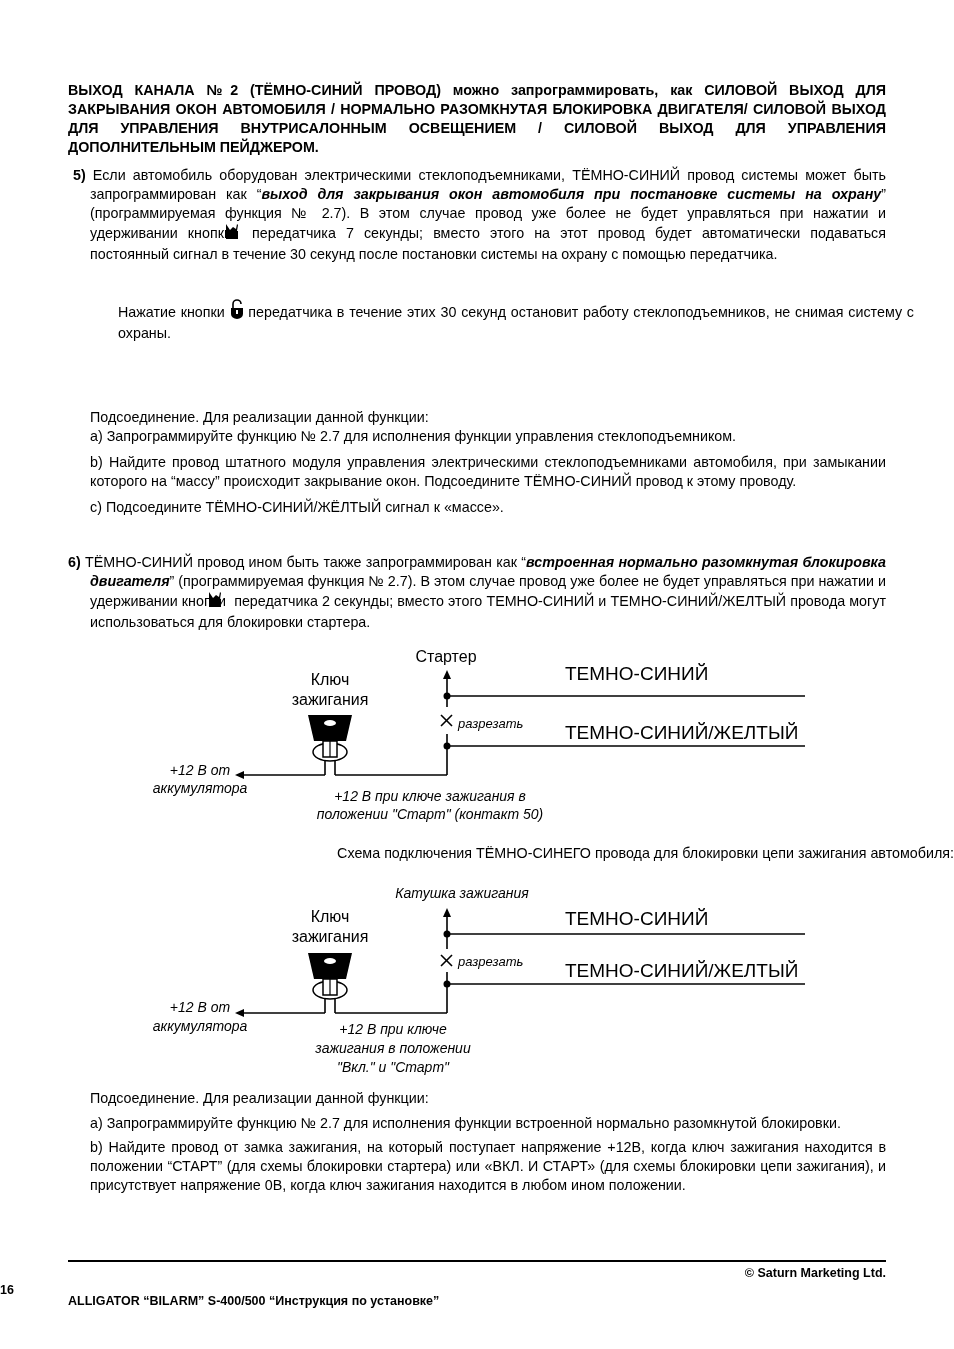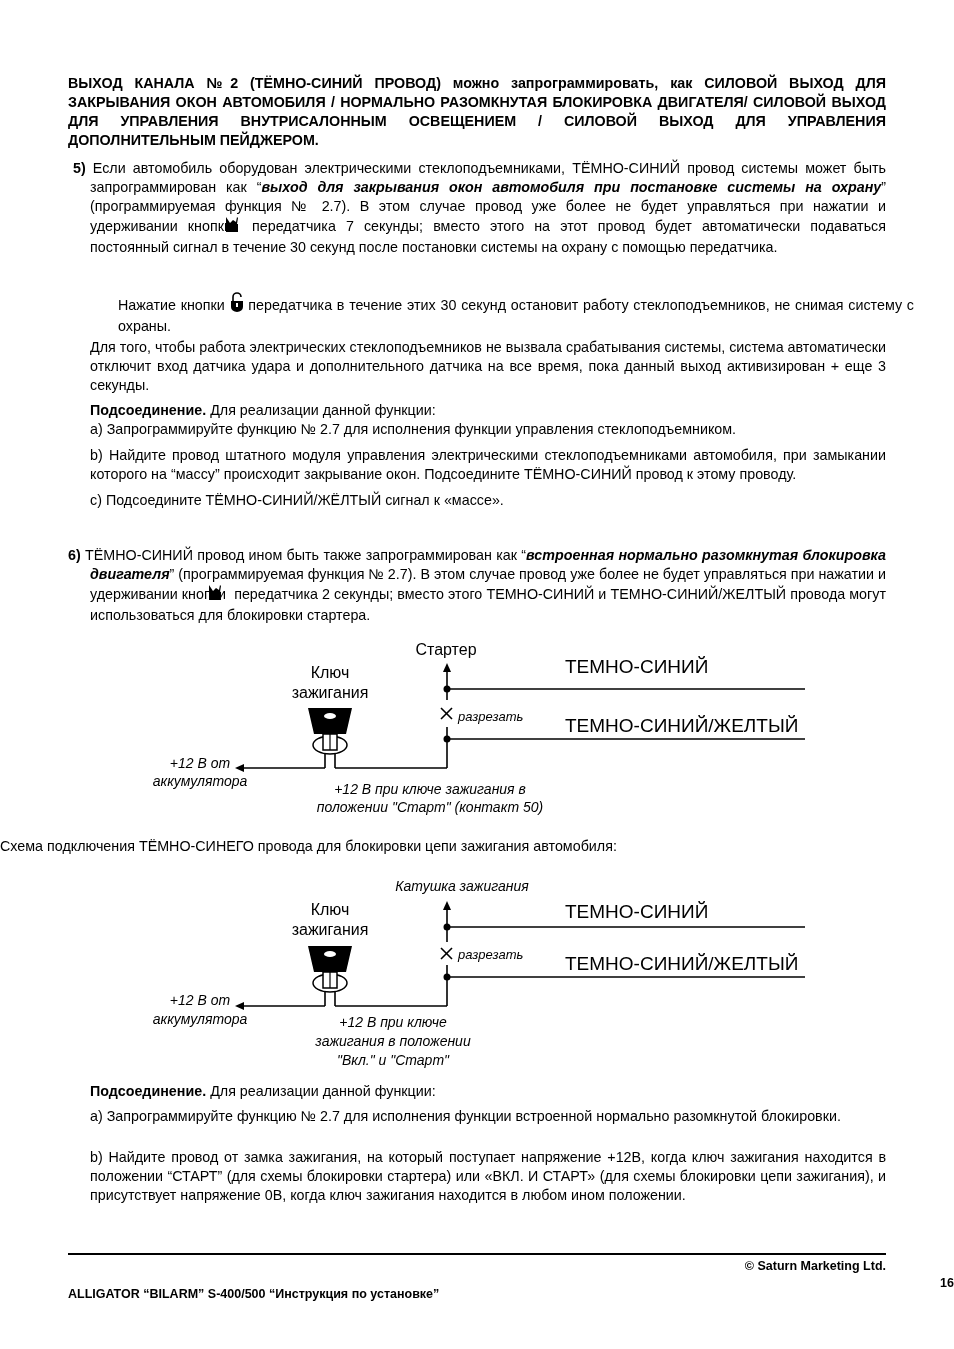--- a/index.html
+++ b/index.html
@@ -1,31 +1,31 @@
 <!DOCTYPE html>
 <html><head>
 <meta charset="utf-8">
 <style>
   html, body { margin: 0; padding: 0; background: #ffffff; }
   body { width: 954px; height: 1349px; position: relative; font-family: "Liberation Sans", sans-serif; color: #000; }
-  .page { position: absolute; left: 0; top: 0; width: 954px; height: 1042px; }
+  .page { position: absolute; left: 0; top: 7px; width: 954px; height: 1042px; }
   .txt { position: absolute; font-size: 14.3px; line-height: 19px; text-align: justify; }
   .heading { left: 68px; top: 74px; width: 818px; font-weight: bold; font-size: 14.3px; line-height: 19px; text-align: justify; }
   .p { left: 90px; width: 796px; }
   .num { font-weight: bold; }
   .bi { font-weight: bold; font-style: italic; }
-  .b { font-weight: bold; }
+  .b { font-weight: normal; }
   .icon { display: inline-block; vertical-align: -2px; }
   .diagram { position: absolute; }
   .diagram text { font-family: "Liberation Sans", sans-serif; fill: #000; }
-  .caption { position: absolute; left: 0; width: 954px; text-align: left; font-size: 14.3px; top: 838px; }
+  .caption { position: absolute; left: 0; width: 954px; text-align: right; font-size: 14.3px; top: 838px; }
   .footer-rule { position: absolute; left: 68px; top: 1253px; width: 818px; height: 2px; background: #000; }
   .footer-left { position: absolute; left: 68px; top: 1259px; font-size: 12.5px; font-weight: bold; margin-top: 28px; }
   .footer-right { position: absolute; right: 68px; top: 1259px; font-size: 12.5px; font-weight: bold; }
-  .footer-page { position: absolute; left: 0; width: 954px; text-align: right; top: 1276px; font-size: 12.5px; font-weight: bold; }
+  .footer-page { position: absolute; left: 0; width: 954px; text-align: left; top: 1276px; font-size: 12.5px; font-weight: bold; }
 </style>
 </head>
 <body>
 
 <div class="page">
 
   <div class="txt heading">ВЫХОД КАНАЛА №2 (ТЁМНО-СИНИЙ ПРОВОД) можно запрограммировать, как СИЛОВОЙ ВЫХОД ДЛЯ ЗАКРЫВАНИЯ ОКОН АВТОМОБИЛЯ / НОРМАЛЬНО РАЗОМКНУТАЯ БЛОКИРОВКА ДВИГАТЕЛЯ/ СИЛОВОЙ ВЫХОД ДЛЯ УПРАВЛЕНИЯ ВНУТРИСАЛОННЫМ ОСВЕЩЕНИЕМ / СИЛОВОЙ ВЫХОД ДЛЯ УПРАВЛЕНИЯ ДОПОЛНИТЕЛЬНЫМ ПЕЙДЖЕРОМ.</div>
 
   <div class="txt" style="left:68px; top:159px; width:818px; text-indent:0;">
     <div style="padding-left:22px; text-indent:-17px;">
@@ -36,21 +36,20 @@
   </div>
 
   <div class="txt p" style="top:292px;margin-left:28px;">
     <span>Нажатие кнопки </span><span class="icon"><svg width="14" height="20" viewBox="0 0 14 20">
           <path d="M3 9 V5 a4 4 0 0 1 8 0" fill="none" stroke="#000" stroke-width="1.6"></path>
           <path d="M1 9 H13 V15 a6 5 0 0 1 -12 0 Z" fill="#000"></path>
           <rect x="6" y="11" width="2" height="4" fill="#fff"></rect>
         </svg></span><span> передатчика в течение этих 30 секунд остановит работу стеклоподъемников, не снимая систему с охраны.</span>
   </div>
 
-  <div class="txt p" style="top:338px;">Для того, чтобы работа электрических стеклоподъемников не вызвала срабатывания системы, система автоматически отключит вход датчика удара и дополнительного датчика на все время, пока данный выход активизирован + еще 3 секунды.</div>
 
   <div class="txt p" style="top:401px;">
     <div><span class="b">Подсоединение.</span><span> Для реализации данной функции:</span></div>
     <div>a) Запрограммируйте функцию № 2.7 для исполнения функции управления стеклоподъемником.</div>
     <div style="margin-top:7px;">b) Найдите провод штатного модуля управления электрическими стеклоподъемниками автомобиля, при замыкании которого на “массу” происходит закрывание окон. Подсоедините ТЁМНО-СИНИЙ провод к этому проводу.</div>
     <div style="margin-top:7px;">c) Подсоедините ТЁМНО-СИНИЙ/ЖЁЛТЫЙ сигнал к «массе».</div>
   </div>
 
   <div class="txt" style="left:68px; top:546px; width:818px;">
     <div style="padding-left:22px; text-indent:-22px;">
@@ -131,20 +130,20 @@
     </g>
     <path d="M307 31 L303 40 L311 40 Z" fill="#000"></path>
     <path d="M95 136 L104 132 L104 140 Z" fill="#000"></path>
     <circle cx="307" cy="57" r="3.5" fill="#000"></circle>
     <circle cx="307" cy="107" r="3.5" fill="#000"></circle>
   </svg>
 
   <div class="txt p" style="top:1082px;">
     <div><span class="b">Подсоединение.</span><span> Для реализации данной функции:</span></div>
     <div style="margin-top:6px;">a) Запрограммируйте функцию № 2.7 для исполнения функции встроенной нормально разомкнутой блокировки.</div>
-    <div style="margin-top:22px;">b) Найдите провод от замка зажигания, на который поступает напряжение +12В, когда ключ зажигания находится в положении “СТАРТ” (для схемы блокировки стартера) или «ВКЛ. И СТАРТ» (для схемы блокировки цепи зажигания), и присутствует напряжение 0В, когда ключ зажигания находится в любом ином положении.</div>
+    <div style="margin-top:5px;">b) Найдите провод от замка зажигания, на который поступает напряжение +12В, когда ключ зажигания находится в положении “СТАРТ” (для схемы блокировки стартера) или «ВКЛ. И СТАРТ» (для схемы блокировки цепи зажигания), и присутствует напряжение 0В, когда ключ зажигания находится в любом ином положении.</div>
   </div>
 
   <div class="footer-rule"></div>
   <div class="footer-left">ALLIGATOR “BILARM” S-400/500 “Инструкция по установке”</div>
   <div class="footer-right">© Saturn Marketing Ltd.</div>
   <div class="footer-page">16</div>
 </div>
 
 </body></html>

